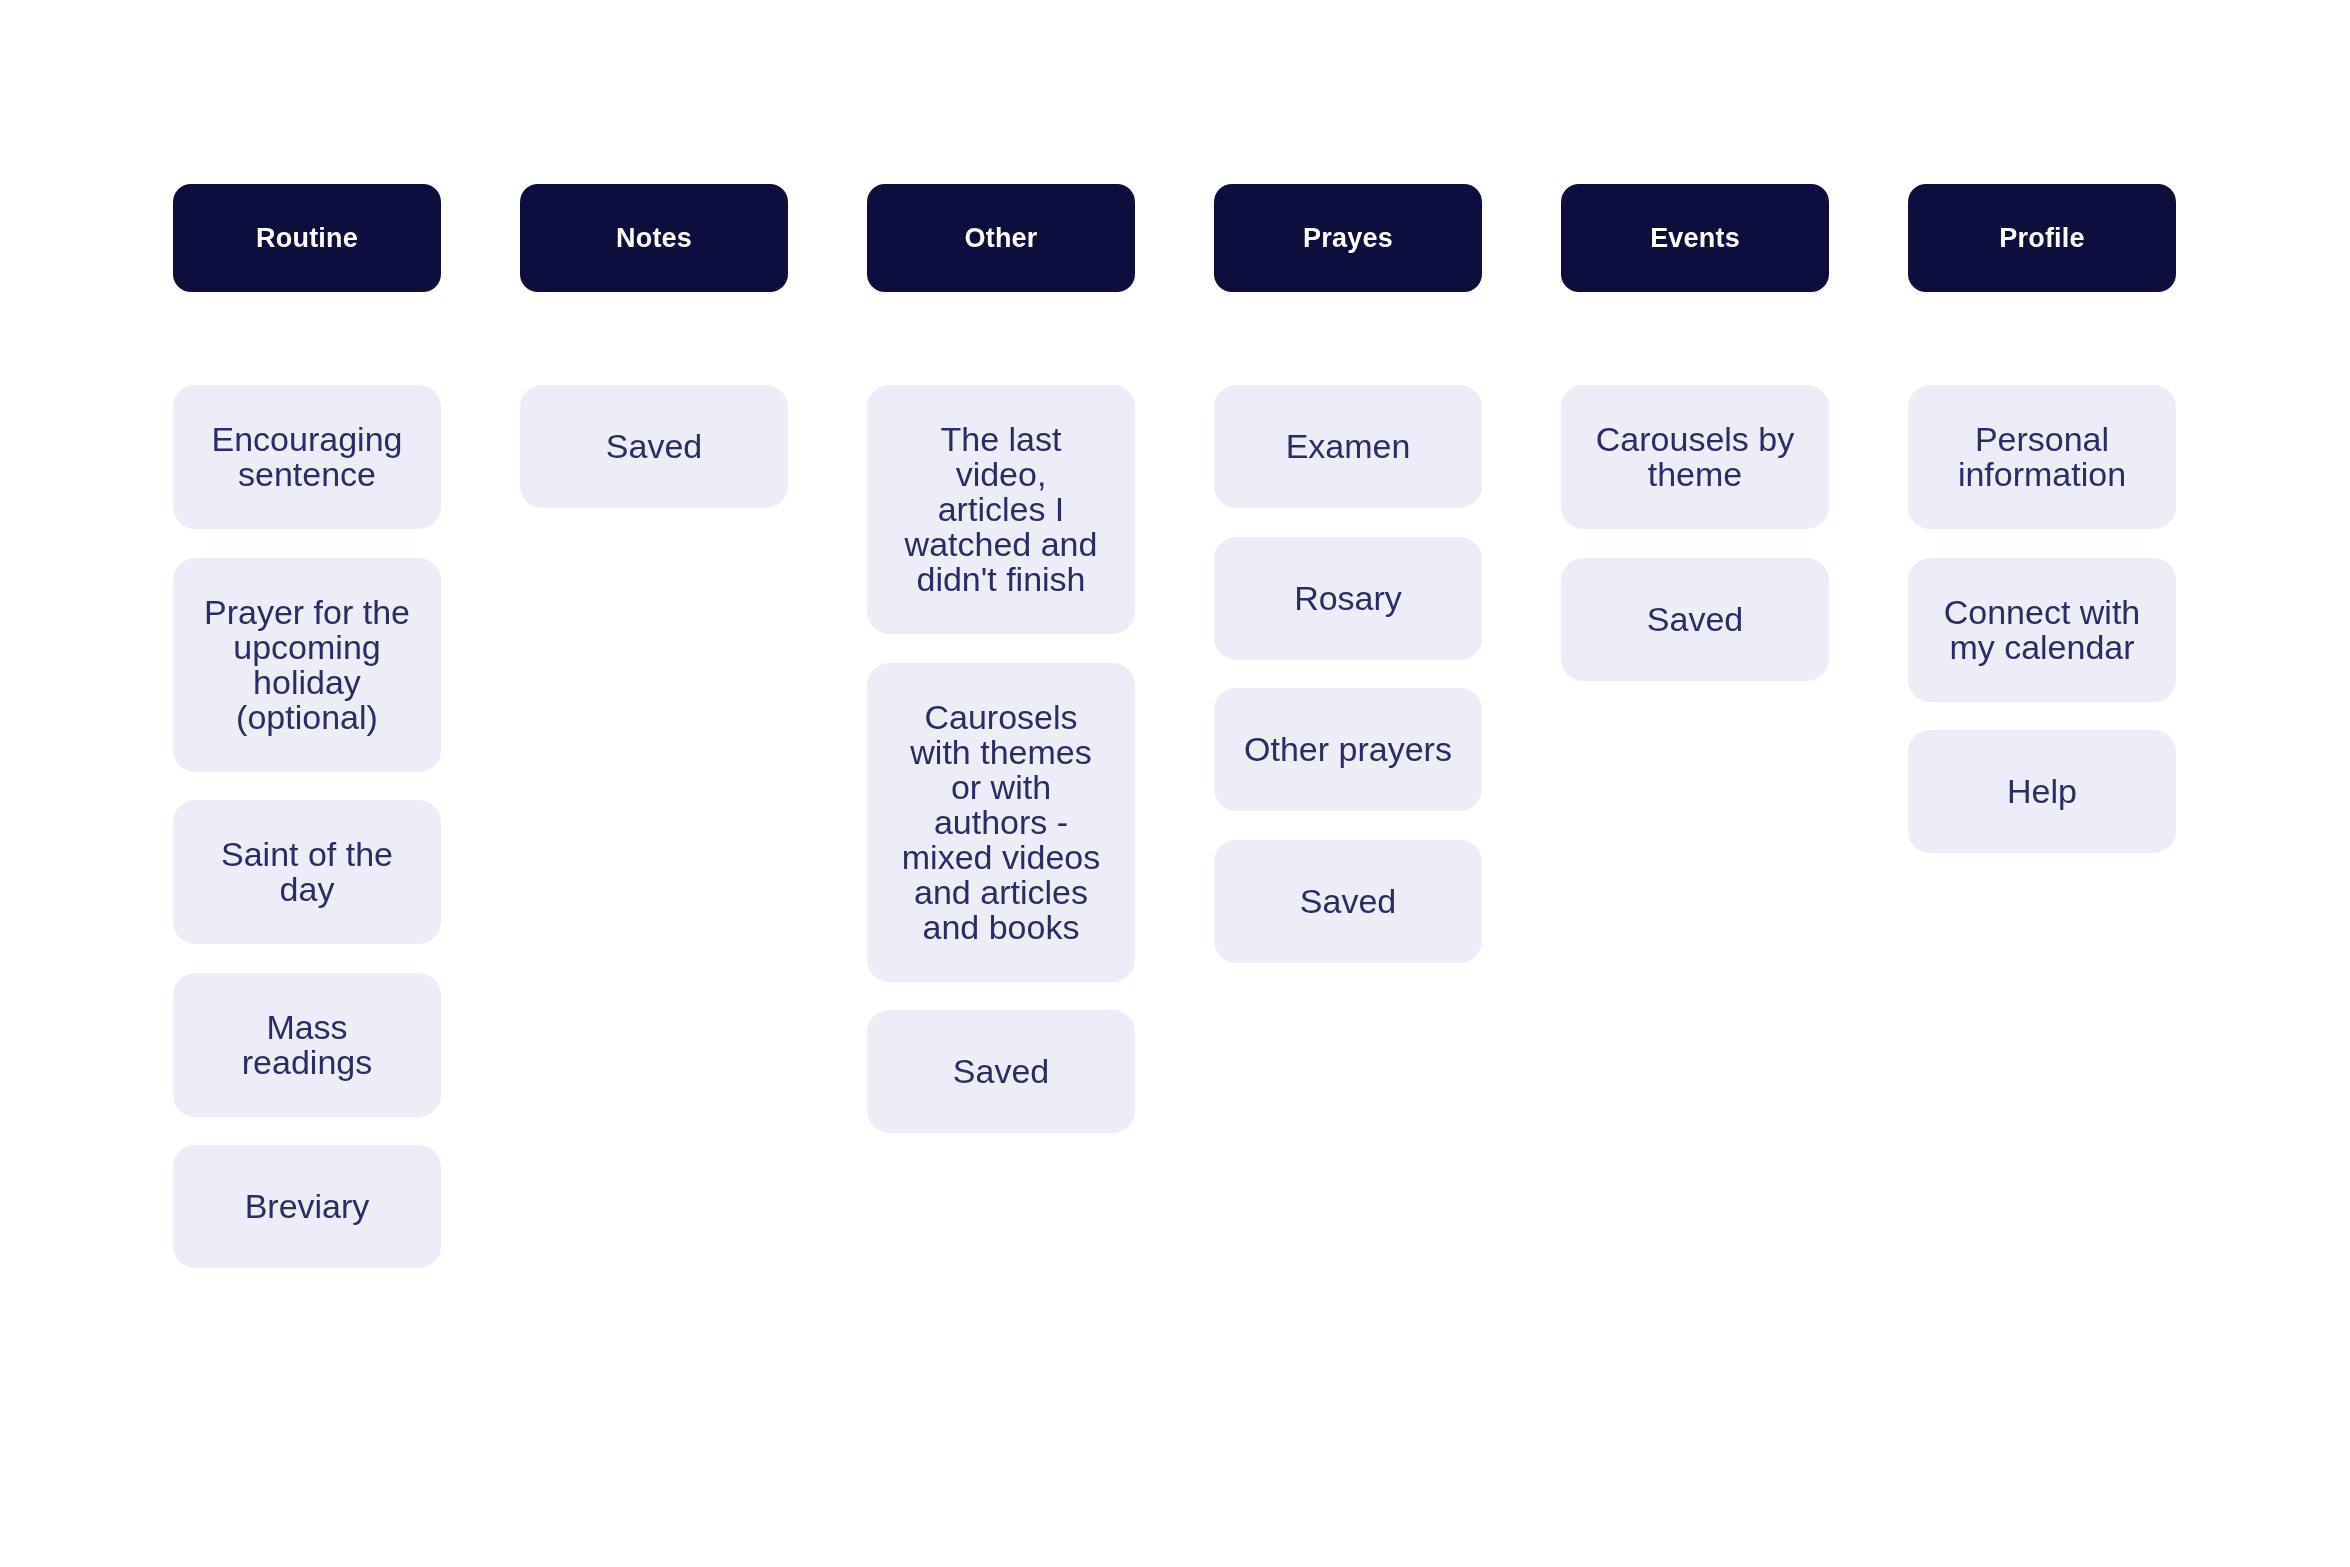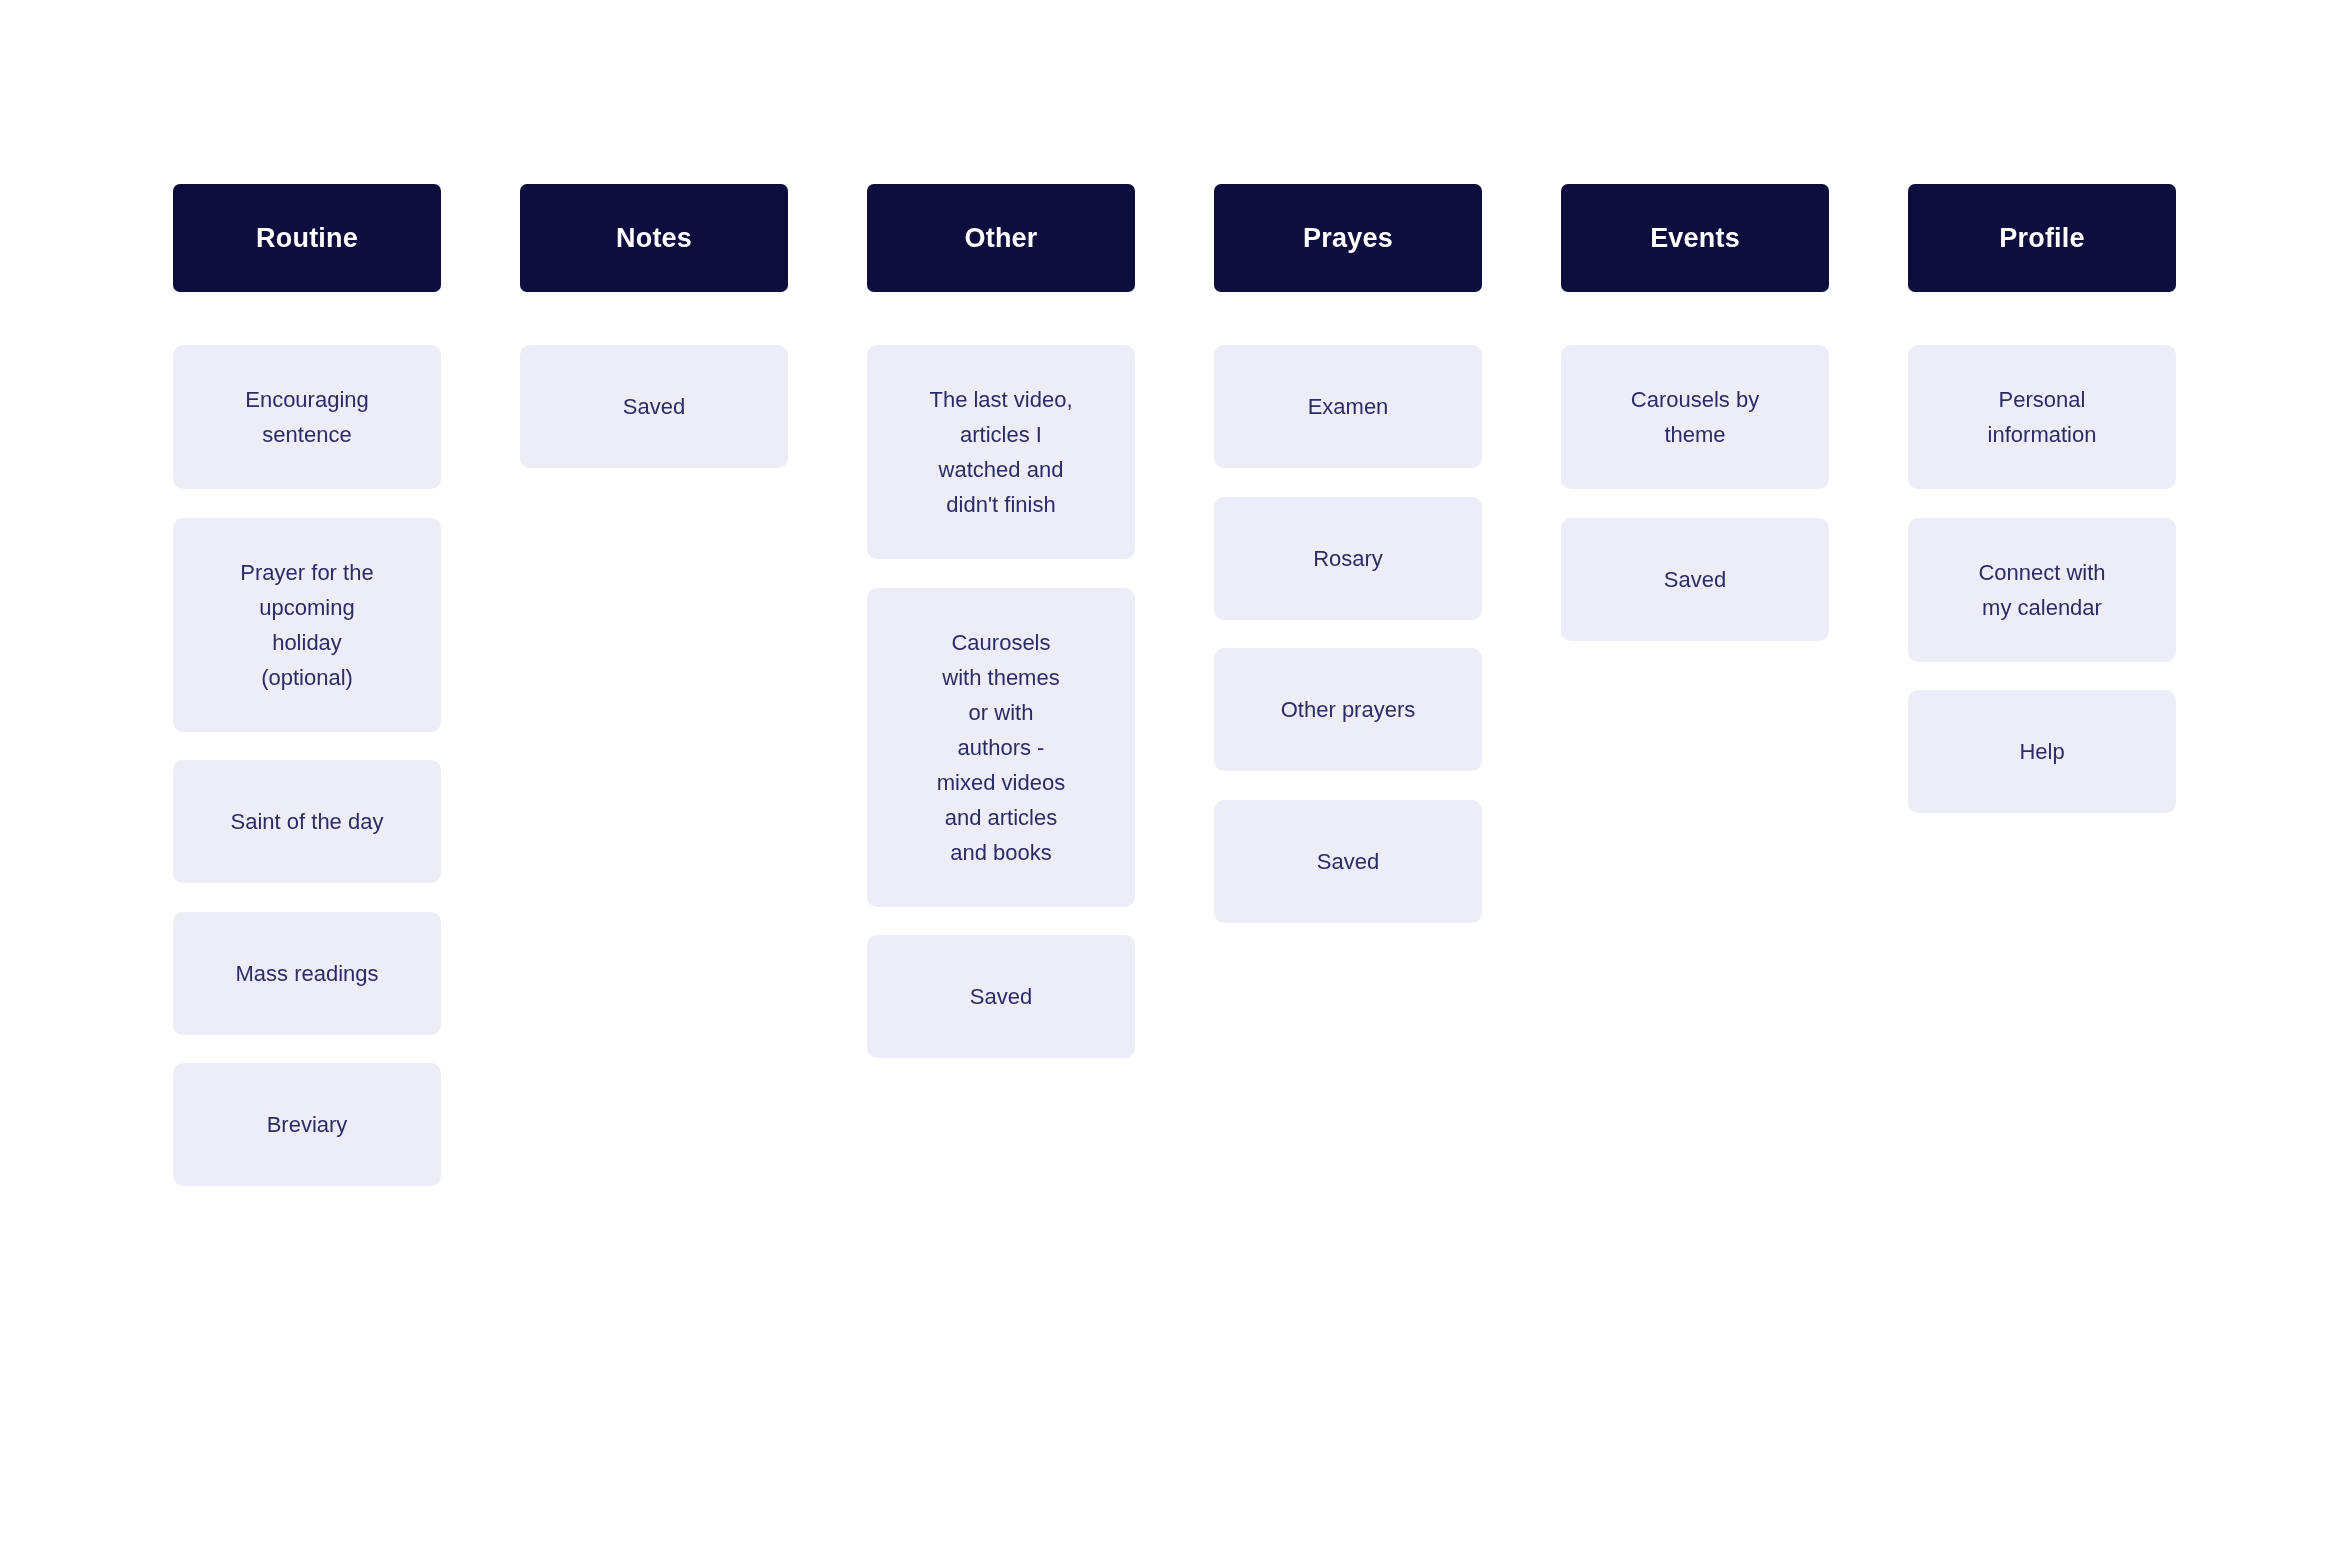--- a/index.html
+++ b/index.html
@@ -23,48 +23,48 @@
     gap: 79px;
   }
   .column {
     width: 268px;
     display: flex;
     flex-direction: column;
     flex: 0 0 auto;
   }
   .col-header {
     height: 108px;
-    border-radius: 7px;
+    border-radius: 18px;
     background: var(--header-bg, #0d0d3e);
     color: var(--header-text, #ffffff);
     display: flex;
     align-items: center;
     justify-content: center;
     font-weight: 700;
     font-size: 27px;
     letter-spacing: 0.2px;
-    margin-bottom: 53px;
+    margin-bottom: 93px;
   }
   .cards {
     display: flex;
     flex-direction: column;
     gap: 28.5px;
   }
   .card {
     box-sizing: border-box;
     background: var(--card-bg, #ededf8);
     color: var(--card-text, #2b2b66);
-    border-radius: 10px;
+    border-radius: 22px;
     min-height: 123px;
     padding: 37px 27.5px;
     display: flex;
     align-items: center;
     justify-content: center;
     text-align: center;
-    font-size: 22px;
+    font-size: 34px;
     line-height: 35px;
     font-weight: 500;
     white-space: pre-line;
   }
 </style>
 </head>
 <body>
 
 <div class="canvas">
   <div class="board">

